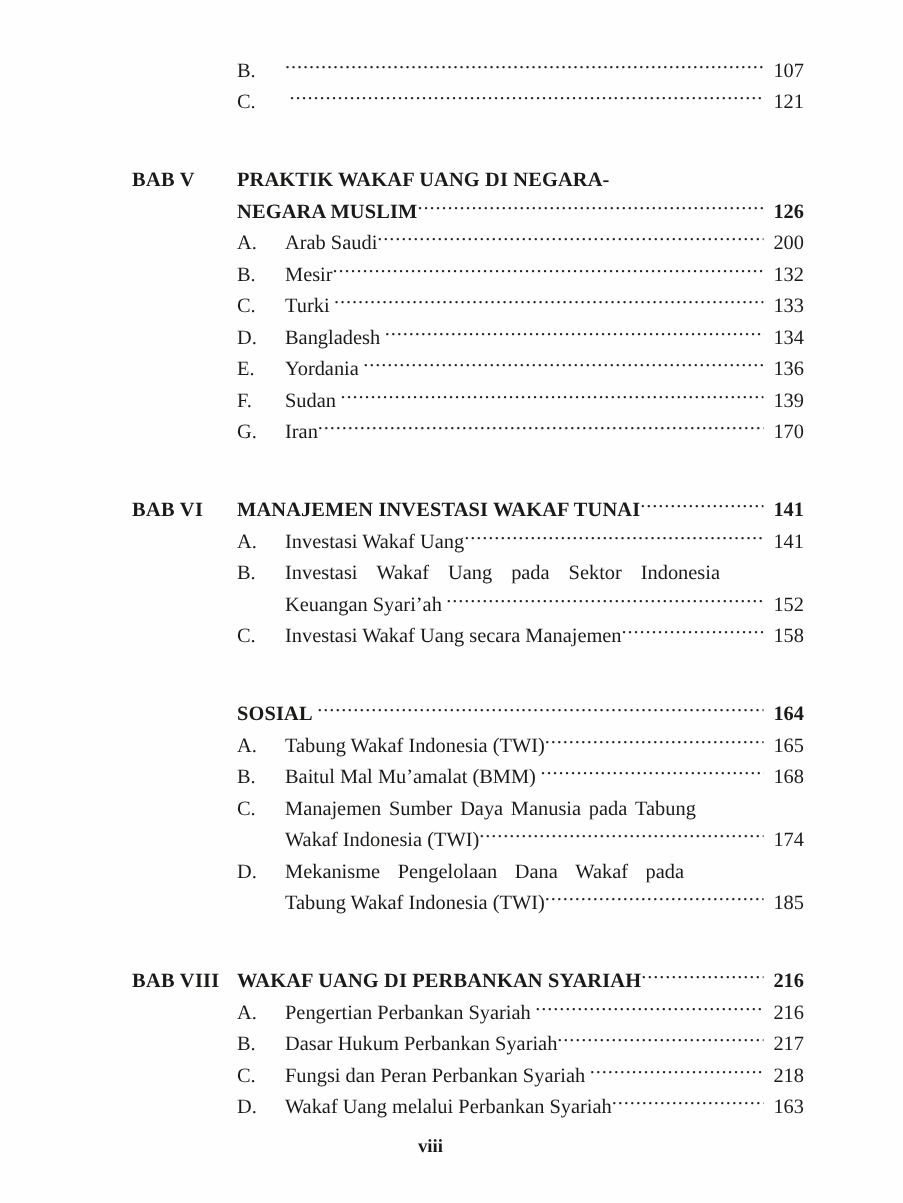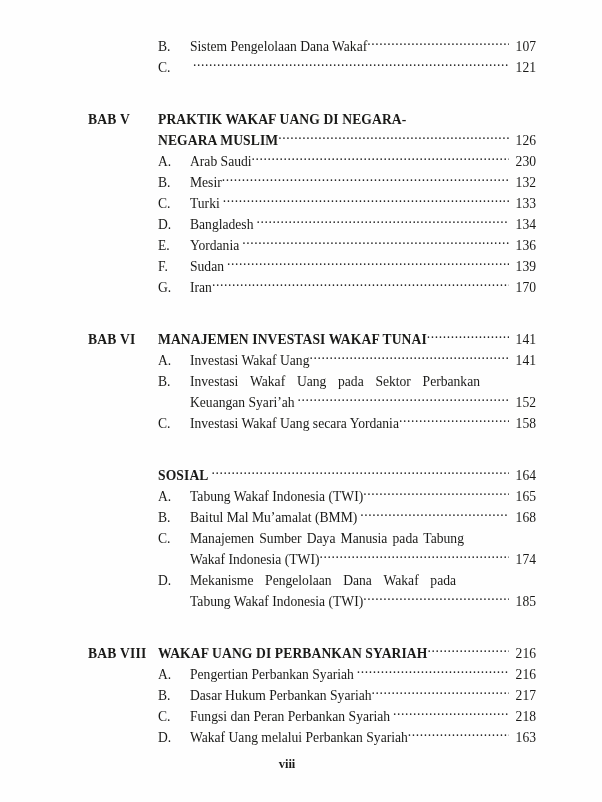--- a/index.html
+++ b/index.html
@@ -86,21 +86,21 @@
     color: #222;
   }
   .leader.pad-left { margin-left: 3px; }
 
   .pagenum {
     flex: 0 0 auto;
     text-align: right;
     padding-left: 2px;
     min-width: 25px;
   }
-  .pagenum.bold { font-weight: normal; }
+  .pagenum.bold { font-weight: bold; }
 
   
   .indent-title { flex: 0 0 70px; width: 70px; }
   .indent-item  { flex: 0 0 102px; width: 102px; } 
 
   
   .just-line {
     flex: 1 1 auto;
     display: flex;
     justify-content: space-between;
@@ -127,21 +127,20 @@
 
 <div id="page">
 
   <div id="toc">
 
     <div class="chapter-group">
 
       <div class="row">
         <span class="bab-label empty"></span>
         <span class="item-letter">B.</span>
-        <span class="item-text">Sistem Pengelolaan Dana Wakaf</span>
         <span class="leader"></span>
         <span class="pagenum">107</span>
       </div>
 
       <div class="row">
         <span class="bab-label empty"></span>
         <span class="item-letter">C.</span>
         <span class="leader pad-left"></span>
         <span class="pagenum">121</span>
       </div>
@@ -162,21 +161,21 @@
         <span class="chapter-title-text">NEGARA MUSLIM</span>
         <span class="leader"></span>
         <span class="pagenum bold">126</span>
       </div>
 
       <div class="row">
         <span class="indent-title"></span>
         <span class="item-letter">A.</span>
         <span class="item-text">Arab Saudi</span>
         <span class="leader"></span>
-        <span class="pagenum">230</span>
+        <span class="pagenum">200</span>
       </div>
 
       <div class="row">
         <span class="indent-title"></span>
         <span class="item-letter">B.</span>
         <span class="item-text">Mesir</span>
         <span class="leader"></span>
         <span class="pagenum">132</span>
       </div>
 
@@ -243,35 +242,35 @@
 
       <div class="row">
         <span class="indent-title"></span>
         <span class="item-letter">B.</span>
         <span class="just-line">
           <span>Investasi</span>
           <span>Wakaf</span>
           <span>Uang</span>
           <span>pada</span>
           <span>Sektor</span>
-          <span>Perbankan</span>
+          <span>Indonesia</span>
         </span>
         <span style="flex:0 0 56px"></span>
       </div>
       <div class="row">
         <span class="indent-item"></span>
         <span class="item-text">Keuangan Syari’ah</span>
         <span class="leader pad-left"></span>
         <span class="pagenum">152</span>
       </div>
 
       <div class="row">
         <span class="indent-title"></span>
         <span class="item-letter">C.</span>
-        <span class="item-text">Investasi Wakaf Uang secara Yordania</span>
+        <span class="item-text">Investasi Wakaf Uang secara Manajemen</span>
         <span class="leader"></span>
         <span class="pagenum">158</span>
       </div>
 
     </div>
 
     <div class="spacer-20"></div>
 
     <div class="chapter-group">
 

